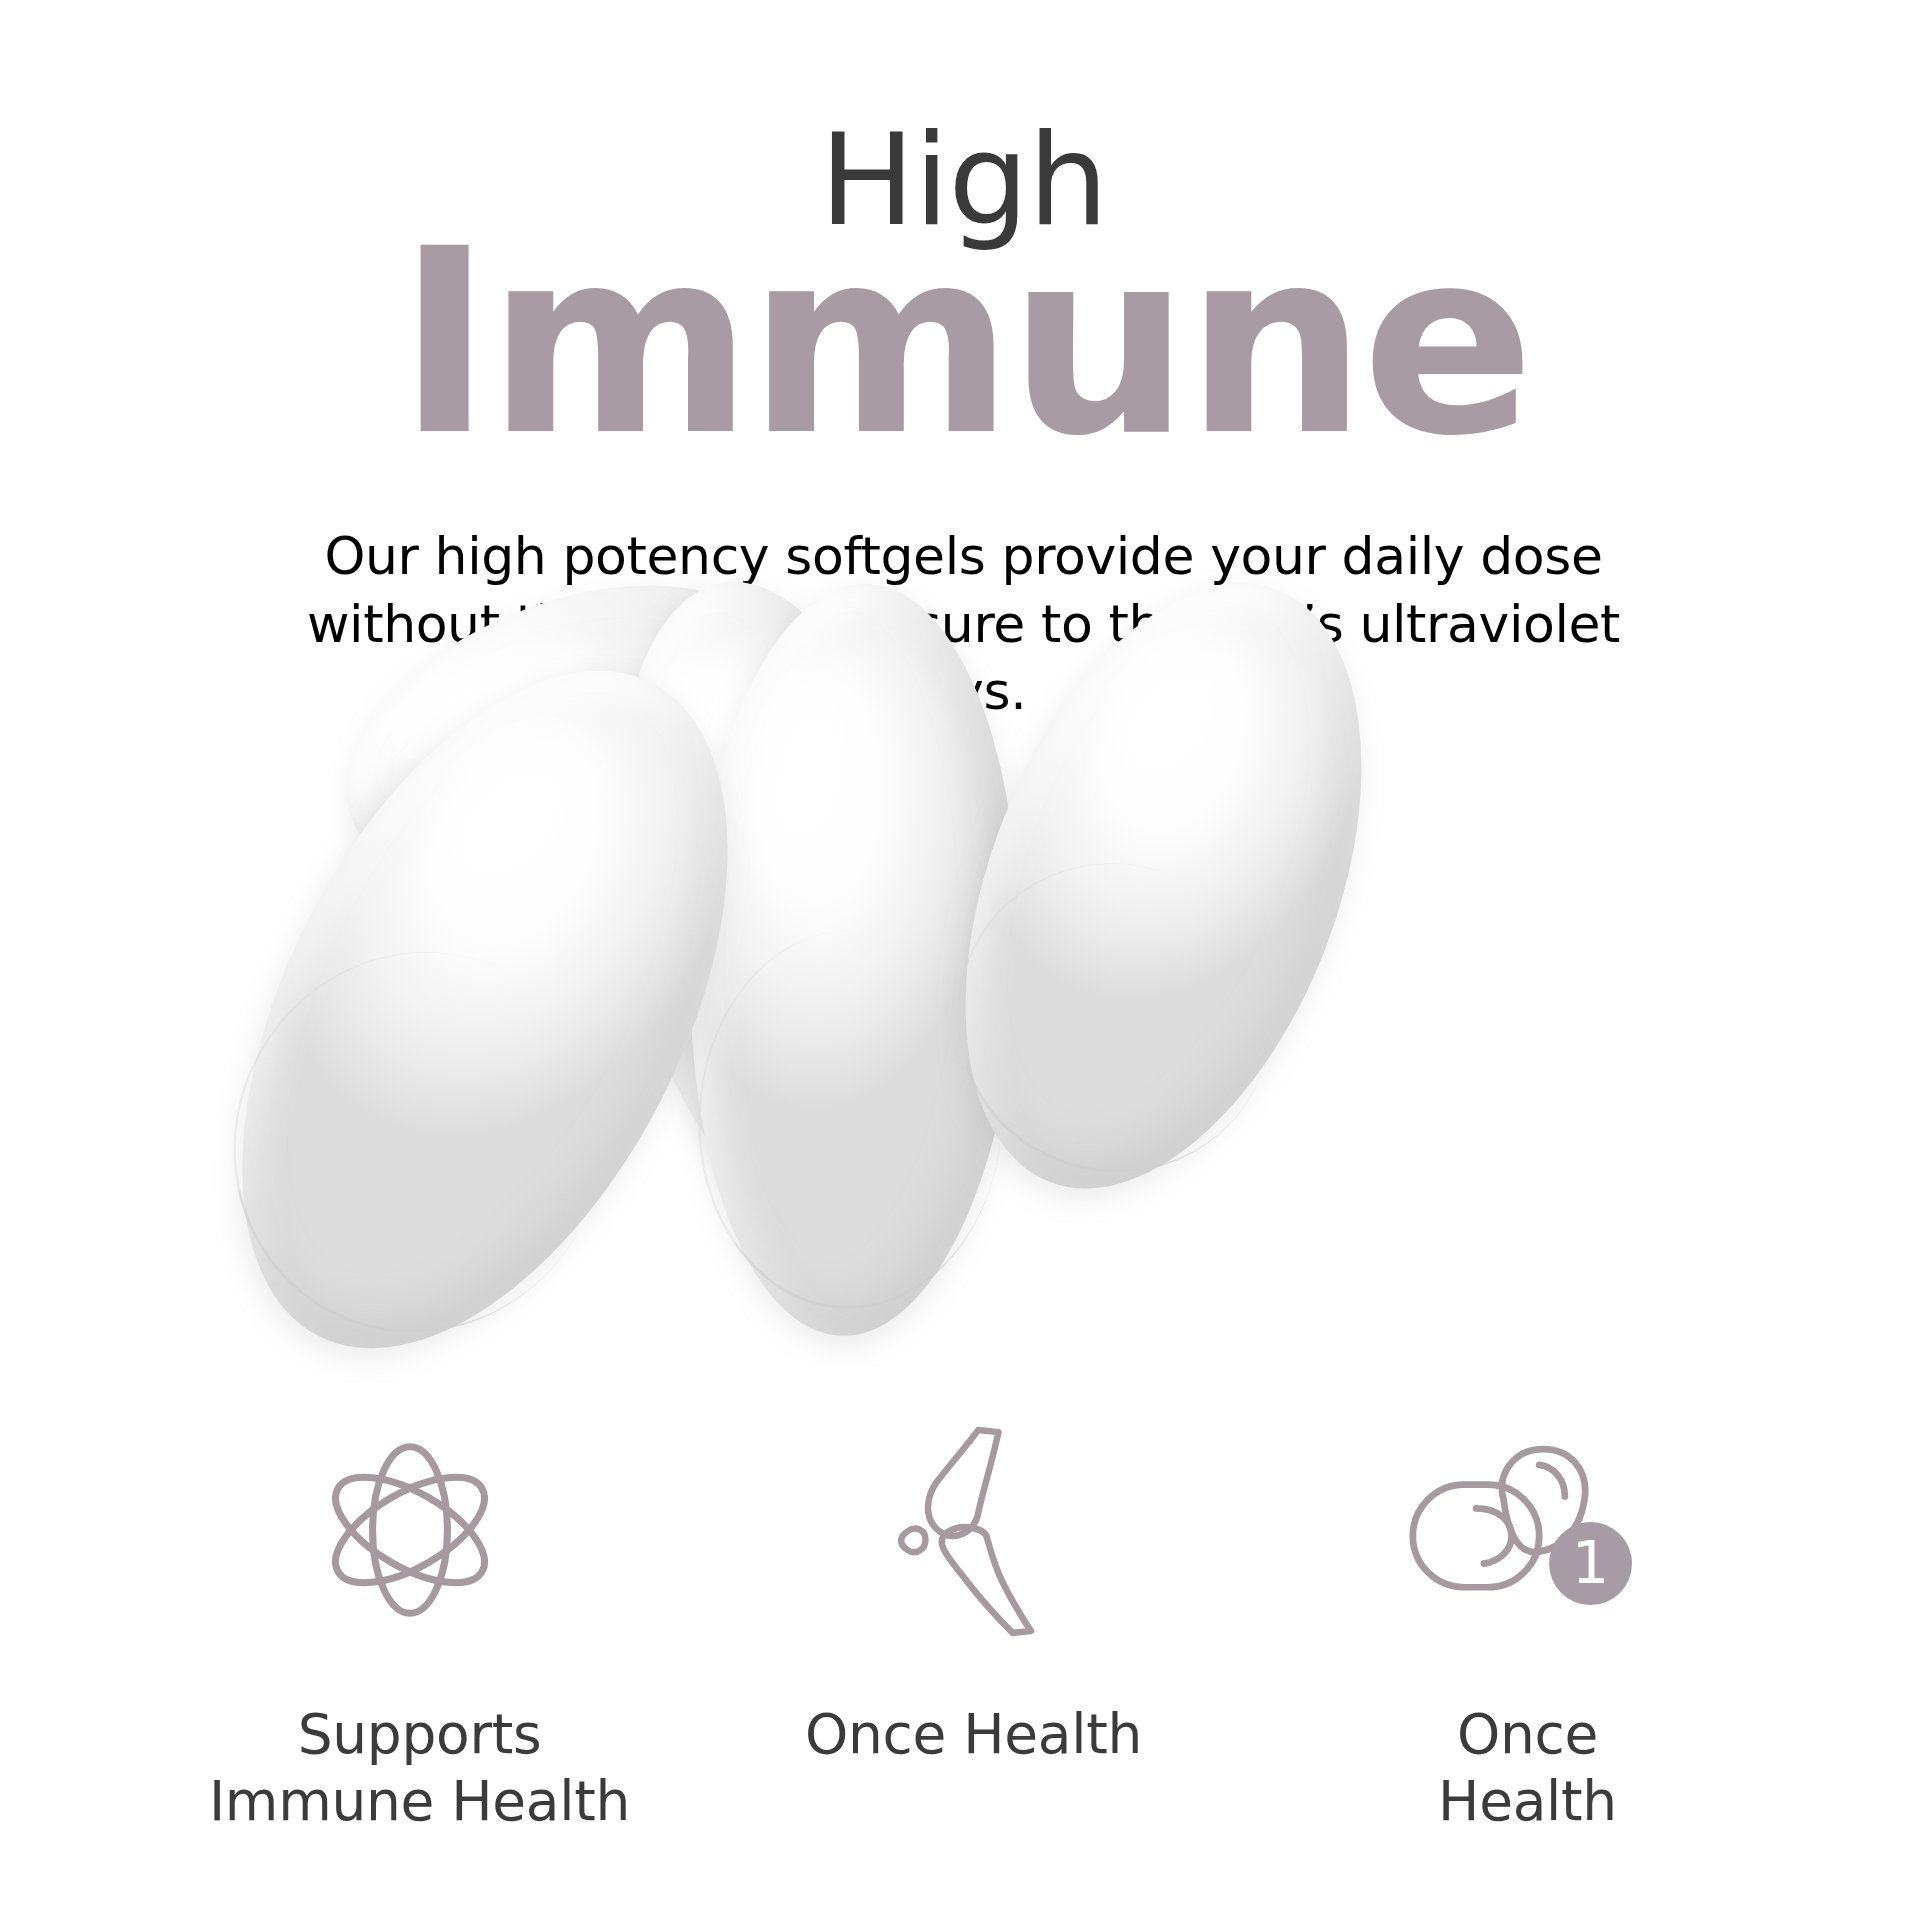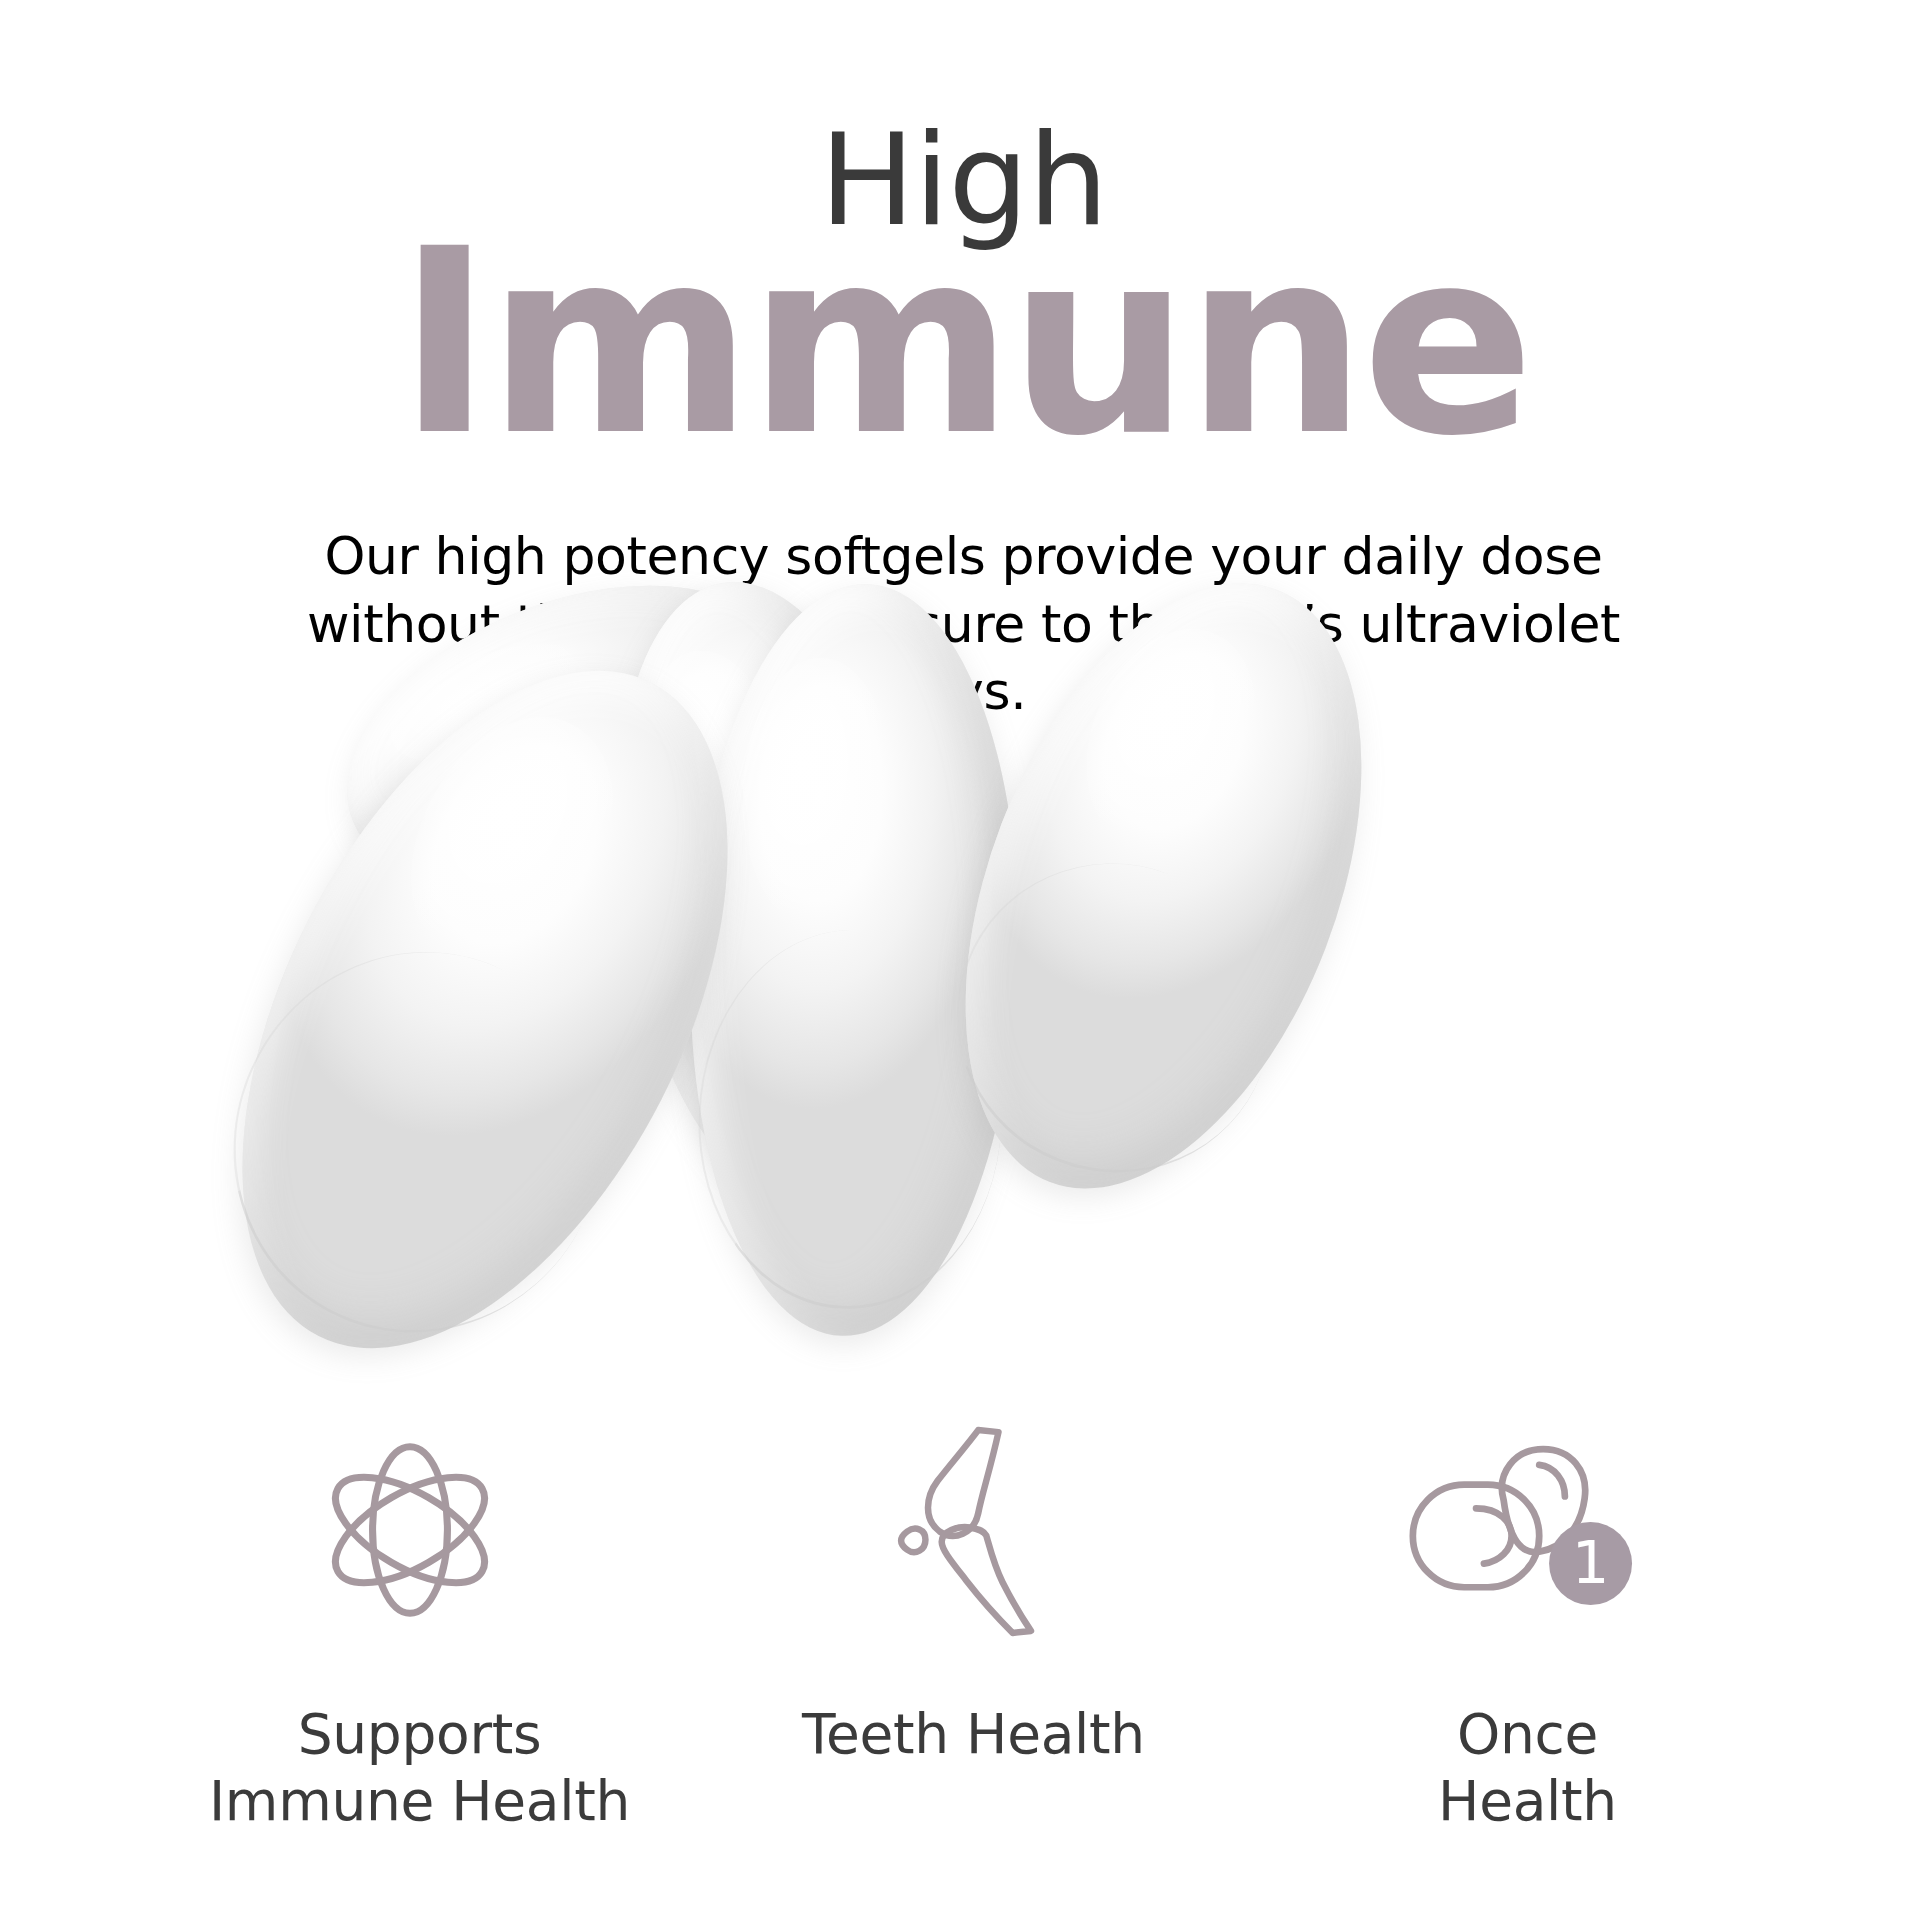--- a/index.html
+++ b/index.html
@@ -181,21 +181,21 @@
 
             <path d="M56 55 C58 62 60 70 64 78
                      C69 88 74 96 78 102
                      L69 103 C62 96 53 86 46 77
                      C39 68 34 62 34 58
                      C34 53 42 50 48 51 C53 52 55 53 56 55 Z"></path>
           </g>
         </svg>
       </div>
       <div class="feature-label">
-        <span class="lab2">Teeth Health</span>
+        <span class="lab2">Once Health</span>
       </div>
     </div>
 
     <div class="feature">
       <div class="feature-icon">
         <svg width="233" height="178" viewBox="0 0 118 90" aria-hidden="true">
           <g fill="none" stroke="#a6999f" stroke-width="3.4" stroke-linecap="round">
 
             <path d="M52 30 C48 16 58 4 72 4 C86 4 95 15 93 29
                      C91 44 82 54 70 56 C59 58 54 45 52 30 Z"></path>

